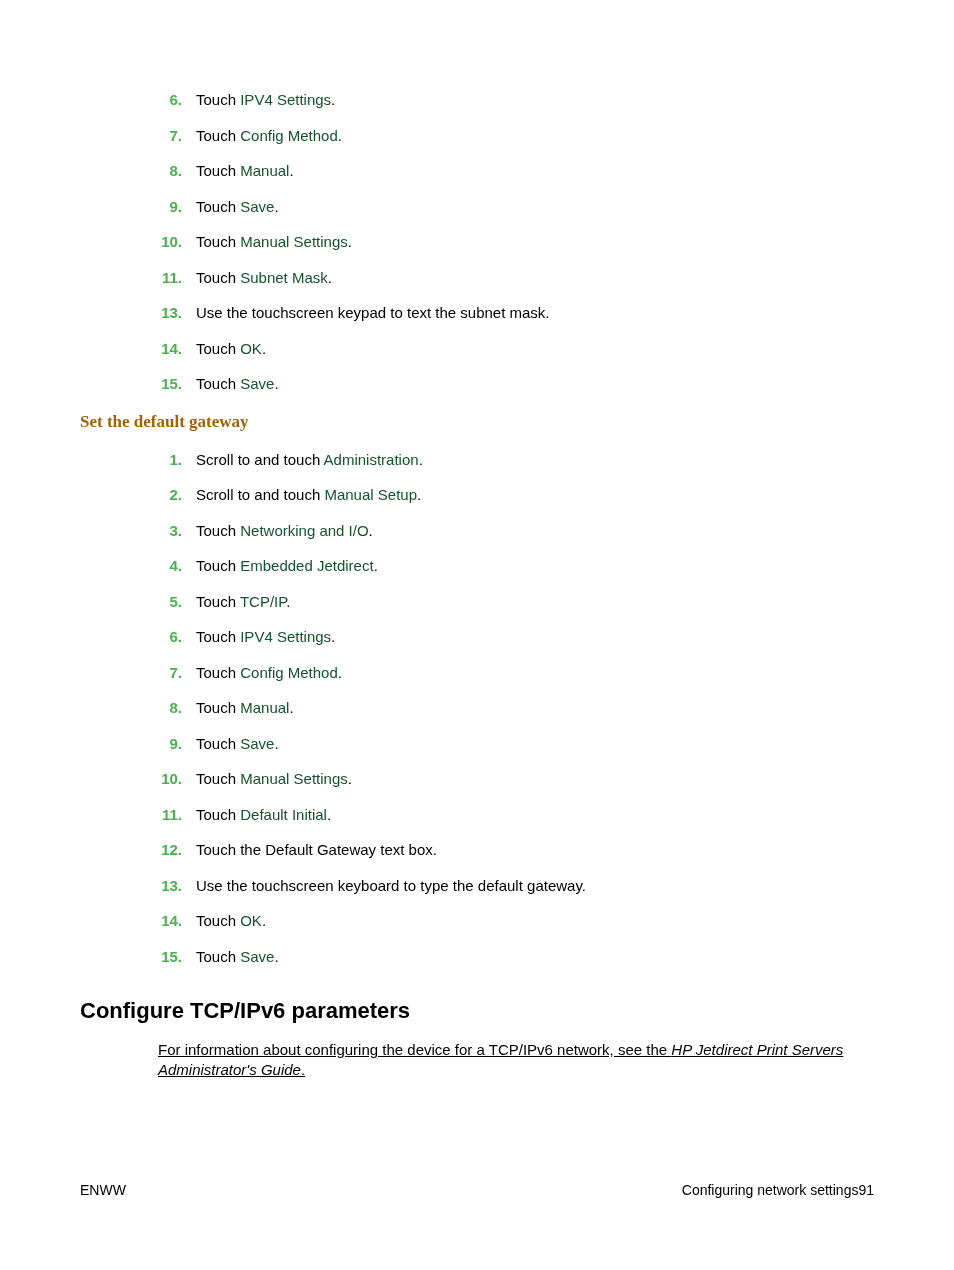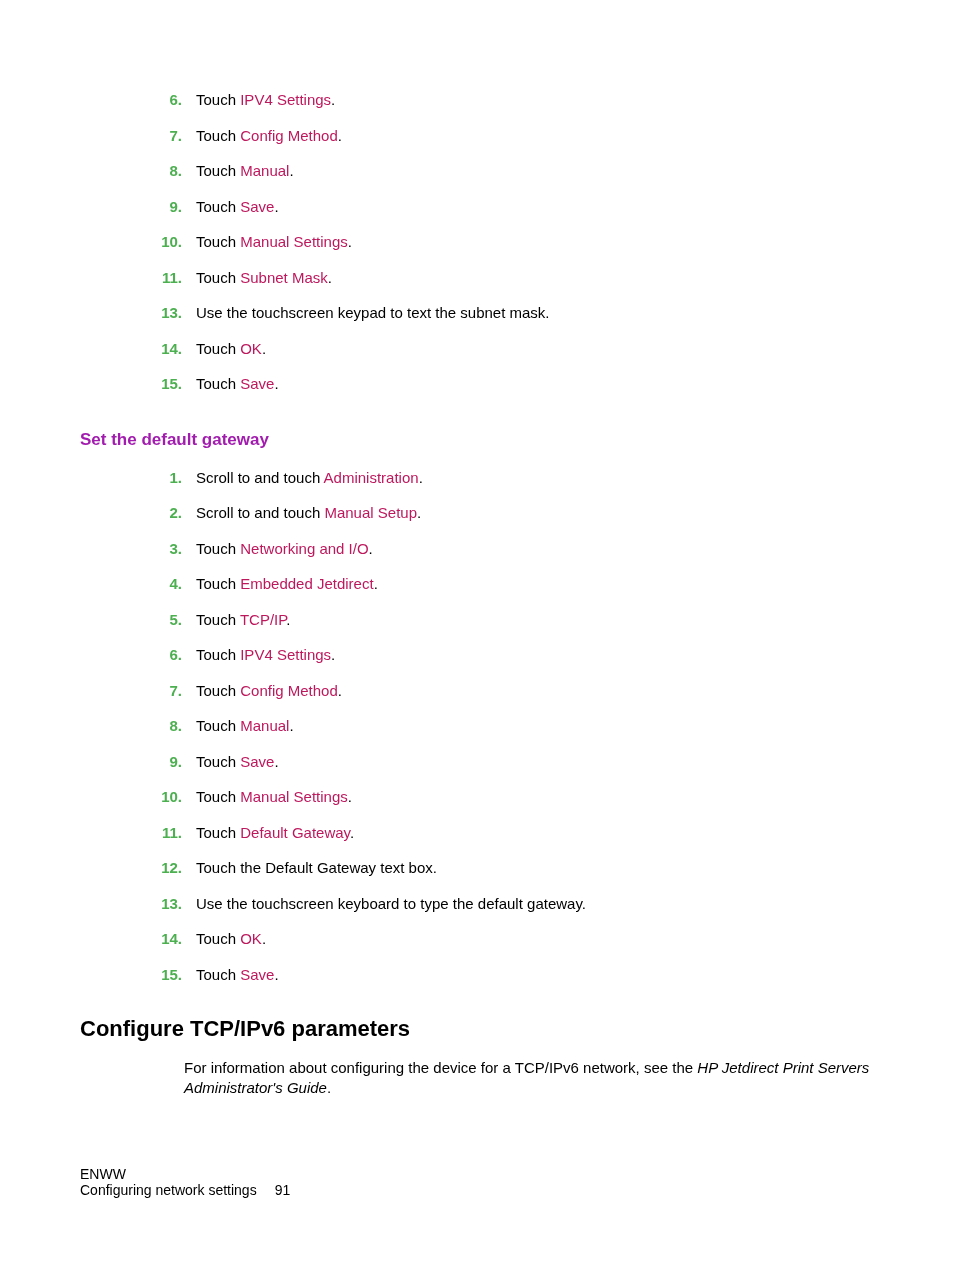--- a/index.html
+++ b/index.html
@@ -6,54 +6,55 @@
     body {
       font-family: Arial, Helvetica, sans-serif;
       font-size: 15px;
       color: #000;
       background: #fff;
       width: 954px;
       height: 1270px;
       position: relative;
       padding: 90px 80px 0 80px;
     }
-    .link { color: #be185d; }
+    .link { color: #14532d; }
     .num { color: #4CAF50; font-weight: bold; display: inline-block; min-width: 24px; text-align: right; }
     ol.steps { list-style: none; padding-left: 78px; }
     ol.steps li { margin-bottom: 16px; line-height: 1.3; }
     ol.steps li .num { margin-right: 14px; }
     h3.subheading {
-      color: #a21caf;
+      color: #a16207;
       font-size: 17px;
       font-weight: bold;
-      margin: 36px 0 18px 0;
+      margin: 18px 0 18px 0;
+      font-family: Liberation Serif, serif;
     }
     h2.heading {
       color: #000000;
       font-size: 22px;
       font-weight: bold;
       margin: 32px 0 16px 0;
     }
     p.para {
-      margin-left: 104px;
+      margin-left: 78px;
       line-height: 1.35;
       margin-bottom: 10px;
+      text-decoration: underline;
     }
     .italic { font-style: italic; }
     .footer {
       position: absolute;
       bottom: 72px;
       left: 80px;
       right: 80px;
       display: flex;
       justify-content: space-between;
       font-size: 14px;
-      flex-direction: column;
     }
-    .footer-right { display: flex; gap: 18px; }
+    .footer-right { display: flex; }
   </style>
 </head>
 <body>
 
 <ol class="steps" id="list1">
     <li><span class="num">6.</span><span>Touch </span><span class="link">IPV4 Settings</span><span>.</span></li>
     <li><span class="num">7.</span><span>Touch </span><span class="link">Config Method</span><span>.</span></li>
     <li><span class="num">8.</span><span>Touch </span><span class="link">Manual</span><span>.</span></li>
     <li><span class="num">9.</span><span>Touch </span><span class="link">Save</span><span>.</span></li>
     <li><span class="num">10.</span><span>Touch </span><span class="link">Manual Settings</span><span>.</span></li>
@@ -69,21 +70,21 @@
     <li><span class="num">1.</span><span>Scroll to and touch </span><span class="link">Administration</span><span>.</span></li>
     <li><span class="num">2.</span><span>Scroll to and touch </span><span class="link">Manual Setup</span><span>.</span></li>
     <li><span class="num">3.</span><span>Touch </span><span class="link">Networking and I/O</span><span>.</span></li>
     <li><span class="num">4.</span><span>Touch </span><span class="link">Embedded Jetdirect</span><span>.</span></li>
     <li><span class="num">5.</span><span>Touch </span><span class="link">TCP/IP</span><span>.</span></li>
     <li><span class="num">6.</span><span>Touch </span><span class="link">IPV4 Settings</span><span>.</span></li>
     <li><span class="num">7.</span><span>Touch </span><span class="link">Config Method</span><span>.</span></li>
     <li><span class="num">8.</span><span>Touch </span><span class="link">Manual</span><span>.</span></li>
     <li><span class="num">9.</span><span>Touch </span><span class="link">Save</span><span>.</span></li>
     <li><span class="num">10.</span><span>Touch </span><span class="link">Manual Settings</span><span>.</span></li>
-    <li><span class="num">11.</span><span>Touch </span><span class="link">Default Gateway</span><span>.</span></li>
+    <li><span class="num">11.</span><span>Touch </span><span class="link">Default Initial</span><span>.</span></li>
     <li><span class="num">12.</span><span>Touch the Default Gateway text box.</span></li>
     <li><span class="num">13.</span><span>Use the touchscreen keyboard to type the default gateway.</span></li>
     <li><span class="num">14.</span><span>Touch </span><span class="link">OK</span><span>.</span></li>
     <li><span class="num">15.</span><span>Touch </span><span class="link">Save</span><span>.</span></li>
   </ol>
 
 <h2 class="heading">Configure TCP/IPv6 parameters</h2>
 
 <p class="para">
   <span>For information about configuring the device for a TCP/IPv6 network, see the </span><span class="italic">HP Jetdirect Print Servers Administrator's Guide</span><span>.</span>

